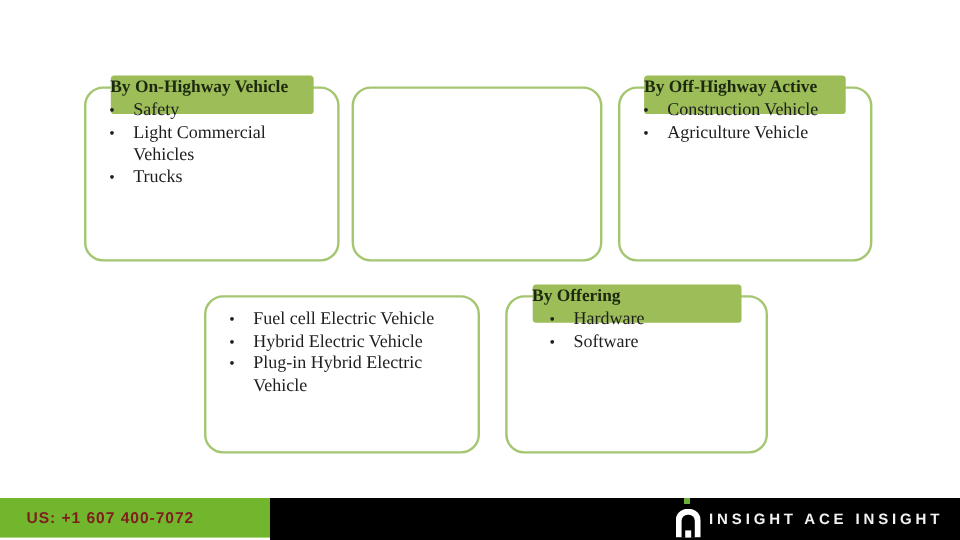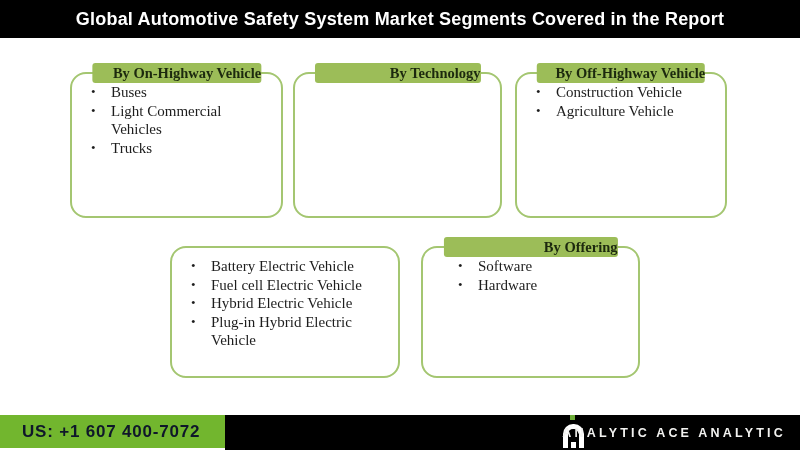--- a/index.html
+++ b/index.html
@@ -21,44 +21,44 @@
     position:absolute;border:2.5px solid var(--border_green,#a3c571);
     border-radius:16px;background:#fff;box-sizing:border-box;
   }
   .box-0{left:70px;top:72px;width:213px;height:146px;}
   .box-1{left:293px;top:72px;width:209px;height:146px;}
   .box-2{left:515px;top:72px;width:212px;height:146px;}
   .box-3{left:170px;top:246px;width:230px;height:132px;}
   .box-4{left:421px;top:246px;width:219px;height:132px;padding-left:16px;}
   .tab{
     position:absolute;top:-11px;left:50%;transform:translateX(-50%);
-    width:81%;height:20px;line-height:20px;border-radius:3px;
-    background:var(--accent_green,#9cbd58);text-align:right;
+    width:81%;height:32px;line-height:20px;border-radius:3px;
+    background:var(--accent_green,#9cbd58);text-align:left;
     font-family:"Liberation Serif",serif;font-weight:bold;font-size:14.5px;
     color:var(--tab_text,#1c290e);white-space:nowrap;
   }
   ul.items{
     margin:9px 0 0;padding:0 6px 0 16px;list-style:none;
   }
   ul.items li{
     position:relative;padding-left:23px;
     font-family:"Liberation Serif",serif;font-size:15px;line-height:18.5px;
     color:var(--body_text,#1d1d1d);
   }
   ul.items li::before{
     content:"\2022";position:absolute;left:3px;top:0;font-size:13px;color:#1d1d1d;
   }
   
   .footer-green{
     position:absolute;left:0;top:415px;width:225px;height:33px;
     background:var(--footer_green,#72b62e);display:flex;align-items:center;
   }
   .footer-green .phone{
-    padding-left:22px;font-size:17px;font-weight:bold;letter-spacing:.8px;
-    color:#0f172a;font-family:"Liberation Sans",sans-serif;
+    padding-left:22px;font-size:13px;font-weight:bold;letter-spacing:.8px;
+    color:#7f1d1d;font-family:"Liberation Sans",sans-serif;
   }
   .footer-black{
     position:absolute;left:225px;top:415px;width:575px;height:35px;
     background:var(--bar_black,#000);
   }
   .brand{
     position:absolute;right:14px;top:0;height:35px;display:flex;align-items:center;
     color:#f2f2f0;font-size:12.5px;font-weight:bold;letter-spacing:3.2px;
     font-family:"Liberation Sans",sans-serif;white-space:nowrap;
   }
@@ -69,75 +69,68 @@
     position:absolute;left:0;top:7px;width:21px;height:24px;box-sizing:border-box;
     border:5px solid #fff;border-bottom:none;border-radius:10px 10px 0 0;
   }
   .logo .foot{position:absolute;left:8px;top:25px;width:5px;height:6px;background:#fff;}
 </style>
 </head>
 <body>
 
 <div id="canvas">
 
-  <div class="title-bar">
-    <h1>Global Automotive Safety System Market Segments Covered in the Report</h1>
-  </div>
 
   <div class="footer-green">
     <span class="phone">US: +1 607 400-7072</span>
   </div>
 
   <div class="footer-black">
     <span class="logo">
       <span class="greensq"></span>
       <span class="arch"></span>
       <span class="foot"></span>
     </span>
-    <span class="brand">ANALYTIC ACE ANALYTIC</span>
+    <span class="brand">INSIGHT ACE INSIGHT</span>
   </div>
 
     <div class="seg-box box-0">
       <div class="tab">
         <span class="tab-label">By On-Highway Vehicle</span>
       </div>
       <ul class="items">
-        <li>Buses</li>
+        <li>Safety</li>
         <li>Light Commercial Vehicles</li>
         <li>Trucks</li>
       </ul>
     </div>
 
     <div class="seg-box box-1">
-      <div class="tab">
-        <span class="tab-label">By Technology</span>
-      </div>
     </div>
 
     <div class="seg-box box-2">
       <div class="tab">
-        <span class="tab-label">By Off-Highway Vehicle</span>
+        <span class="tab-label">By Off-Highway Active</span>
       </div>
       <ul class="items">
         <li>Construction Vehicle</li>
         <li>Agriculture Vehicle</li>
       </ul>
     </div>
 
     <div class="seg-box box-3">
       <ul class="items">
-        <li>Battery Electric Vehicle</li>
         <li>Fuel cell Electric Vehicle</li>
         <li>Hybrid Electric Vehicle</li>
         <li>Plug-in Hybrid Electric Vehicle</li>
       </ul>
     </div>
 
     <div class="seg-box box-4">
       <div class="tab">
         <span class="tab-label">By Offering</span>
       </div>
       <ul class="items">
+        <li>Hardware</li>
         <li>Software</li>
-        <li>Hardware</li>
       </ul>
     </div>
   </div>
 
 </body></html>

